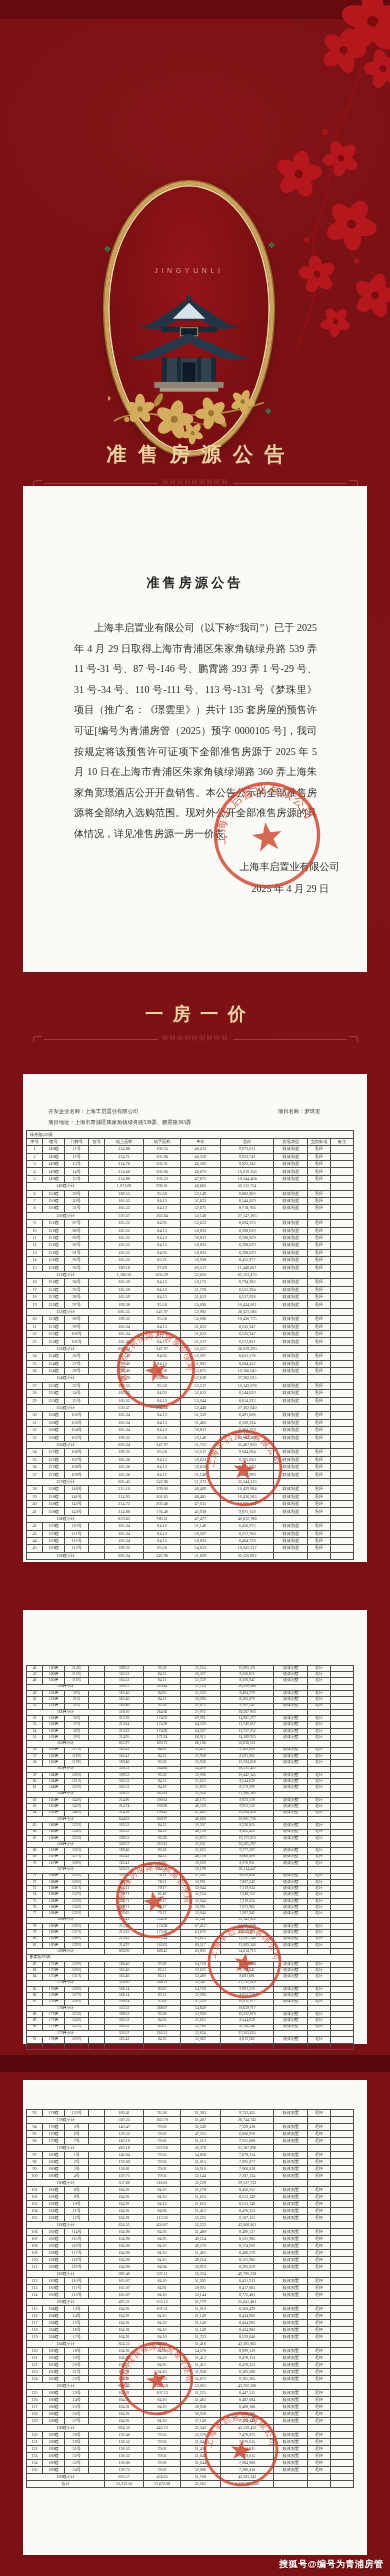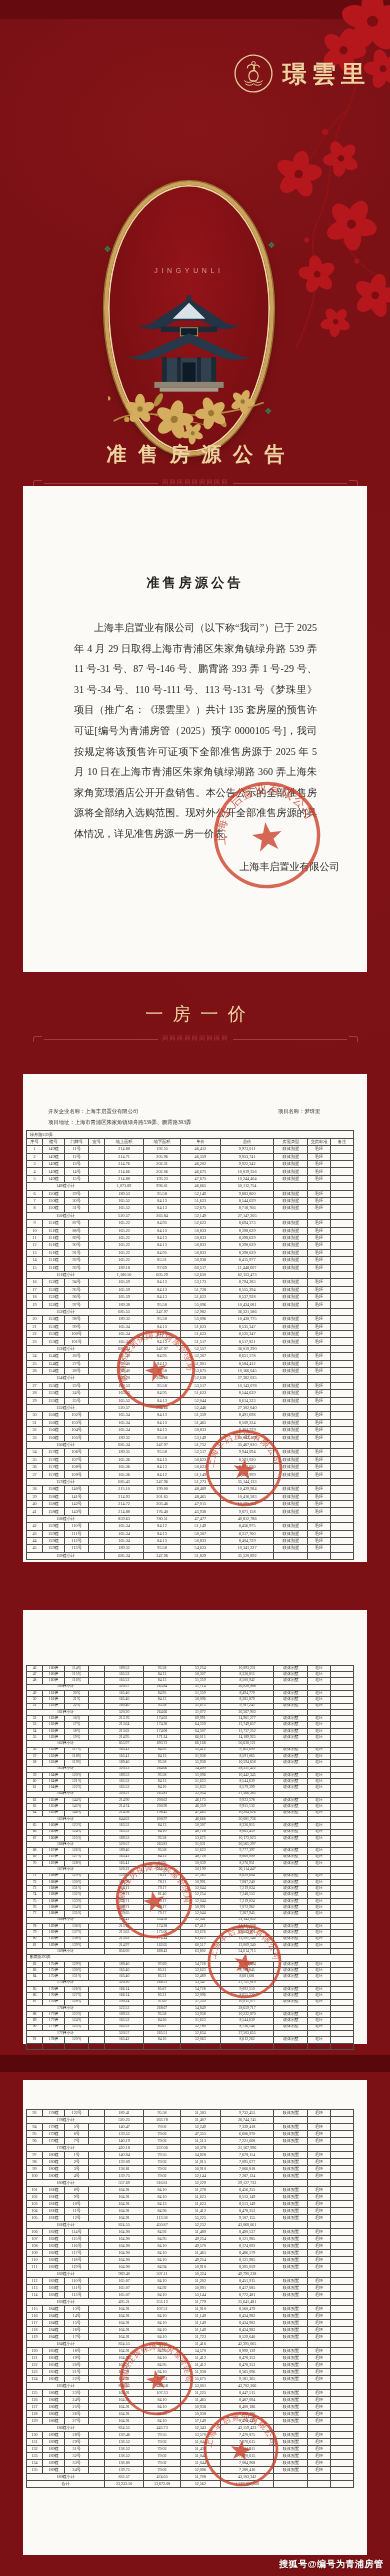--- a/index.html
+++ b/index.html
@@ -27,21 +27,21 @@
     font-family:"Liberation Sans",sans-serif;font-size:6.9px;letter-spacing:3.7px;color:#d4a49a;opacity:.95;}
   .pavilion{position:absolute;left:16px;top:110px;}
   .goldflowers{position:absolute;left:0px;top:186px;}
   .medal-accent{position:absolute;font-size:8.4px;color:#3e7d4e;text-shadow:0 0 0.5px #2c5c38;}
   .ma1{left:-4.2px;top:59px;} .ma2{right:-5.3px;top:55px;} .ma3{right:-2.1px;top:221px;}
 
   
   .hero-title{position:absolute;left:0;top:441px;width:100%;margin:0;text-align:center;
     font-size:20px;font-weight:bold;letter-spacing:11.6px;padding-left:11.6px;box-sizing:border-box;color:#ecd4a0;}
   .price-title{position:absolute;left:0;top:1002px;width:100%;margin:0;text-align:center;
-    font-size:18px;font-weight:normal;letter-spacing:9.5px;padding-left:9.5px;box-sizing:border-box;color:#ecd4a0;}
+    font-size:18px;font-weight:bold;letter-spacing:9.5px;padding-left:9.5px;box-sizing:border-box;color:#ecd4a0;}
   .divider{position:absolute;left:33px;width:325px;height:11.6px;display:flex;align-items:center;color:rgba(185,70,78,.9);}
   .divider .dline{flex:1;height:0.5px;background:rgba(175,62,70,.85);}
   .divider .curl{width:8.4px;height:4.8px;border-top:0.8px solid rgba(175,62,70,.85);}
   .divider .curl.l{border-left:0.8px solid rgba(175,62,70,.85);border-radius:2.6px 0 0 0;margin-right:1.6px;}
   .divider .curl.r{border-right:0.8px solid rgba(175,62,70,.85);border-radius:0 2.6px 0 0;margin-left:1.6px;}
   .divider .knots{font-size:5.8px;letter-spacing:1.6px;margin:0 4.2px;line-height:1;}
   .divider .knots::before{content:"回回回回回回回回回";}
   .dv1{top:477px;} .dv2{top:1033px;}
 
   
@@ -113,30 +113,20 @@
     <use href="#bl" transform="translate(235,300) scale(1.2) rotate(-25)"></use>
     <use href="#bl" transform="translate(255,425) scale(1.7) rotate(30)"></use>
     <use href="#bl" transform="translate(190,520) scale(1.25) rotate(-10)"></use>
     <use href="#bl" transform="translate(300,560) scale(1.45) rotate(15)"></use>
     <use href="#bl" transform="translate(225,610) scale(1.0) rotate(40)"></use>
     <circle cx="205" cy="250" r="6" fill="#a5151a"></circle>
     <circle cx="170" cy="455" r="5" fill="#a5151a"></circle>
     <circle cx="265" cy="495" r="5" fill="#a5151a"></circle>
   </svg>
 
-  <div class="brand">
-    <svg width="41" height="41" viewBox="0 0 80 80">
-      <circle cx="40" cy="40" r="36" fill="none" stroke="#e6cc96" stroke-width="2.5"></circle>
-      <path d="M28,30 a7,7 0 1 1 10,6 M52,28 a6,6 0 1 0 -8,7" fill="none" stroke="#e6cc96" stroke-width="2"></path>
-      <path d="M40,34 q9,2 9,11 q0,10 -9,10 q-9,0 -9,-10 q0,-9 9,-11 z" fill="none" stroke="#e6cc96" stroke-width="2.2"></path>
-      <path d="M22,54 q9,7 18,0 q9,7 18,0 M24,60 q8,6 16,0 q8,6 16,0" fill="none" stroke="#e6cc96" stroke-width="1.8"></path>
-      <circle cx="40" cy="20" r="3.5" fill="none" stroke="#e6cc96" stroke-width="1.8"></circle>
-    </svg>
-    <div class="brand-name">璟雲里</div>
-  </div>
 
   <div class="medallion">
     <div class="medal-en">JINGYUNLI</div>
     <svg class="pavilion" width="130" height="98" viewBox="0 0 240 180">
       <path d="M120,6 L50,52 Q38,58 24,56 Q48,67 72,60 L120,33 L168,60 Q192,67 216,56 Q202,58 190,52 Z" fill="#223445"></path>
       <rect x="116" y="0" width="8" height="10" fill="#223445"></rect>
       <polygon points="120,12 86,45 154,45" fill="#d8e2e9" stroke="#223445" stroke-width="3"></polygon>
       <rect x="68" y="58" width="104" height="10" fill="#1b2a38"></rect>
       <rect x="104" y="60" width="32" height="15" fill="#0f1f2b" stroke="#c9a35c" stroke-width="1.5"></rect>
       <path d="M120,70 L32,110 Q18,116 4,112 Q30,124 58,116 L120,88 L182,116 Q210,124 236,112 Q222,116 208,110 Z" fill="#26384a"></path>
@@ -185,20 +175,21 @@
       <span class="dline"></span>
     <span class="knots"></span>
     <span class="dline"></span>
       <span class="curl r"></span>
   </div>
 
   <section class="card card-doc">
     <h2 class="doc-title">准售房源公告</h2>
     <p class="doc-body">上海丰启置业有限公司（以下称“我司”）已于 2025 年 4 月 29 日取得上海市青浦区朱家角镇绿舟路 539 弄 11 号-31 号、87 号-146 号、鹏霄路 393 弄 1 号-29 号、31 号-34 号、110 号-111 号、113 号-131 号《梦珠里》项目（推广名：《璟雲里》）共计 135 套房屋的预售许可证[编号为青浦房管（2025）预字 0000105 号]，我司按规定将该预售许可证项下全部准售房源于 2025 年 5 月 10 日在上海市青浦区朱家角镇绿湖路 360 弄上海朱家角宽璟酒店公开开盘销售。本公告公示的全部准售房源将全部纳入选购范围。现对外公开全部准售房源的具体情况，详见准售房源一房一价表。</p>
     <div class="doc-sign">上海丰启置业有限公司</div>
+    <div class="doc-date">2025 年 4 月 29 日</div>
   </section>
 
   <h2 class="price-title">一房一价</h2>
   <div class="divider dv2">
     <span class="curl l"></span>
       <span class="dline"></span>
     <span class="knots"></span>
     <span class="dline"></span>
       <span class="curl r"></span>
   </div>

